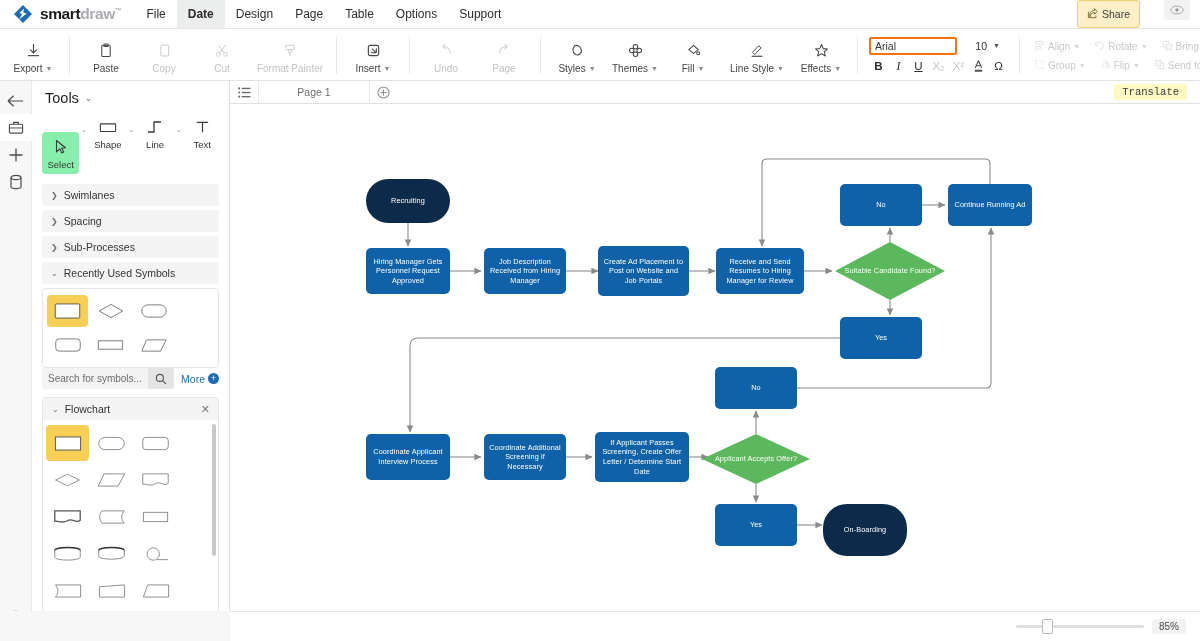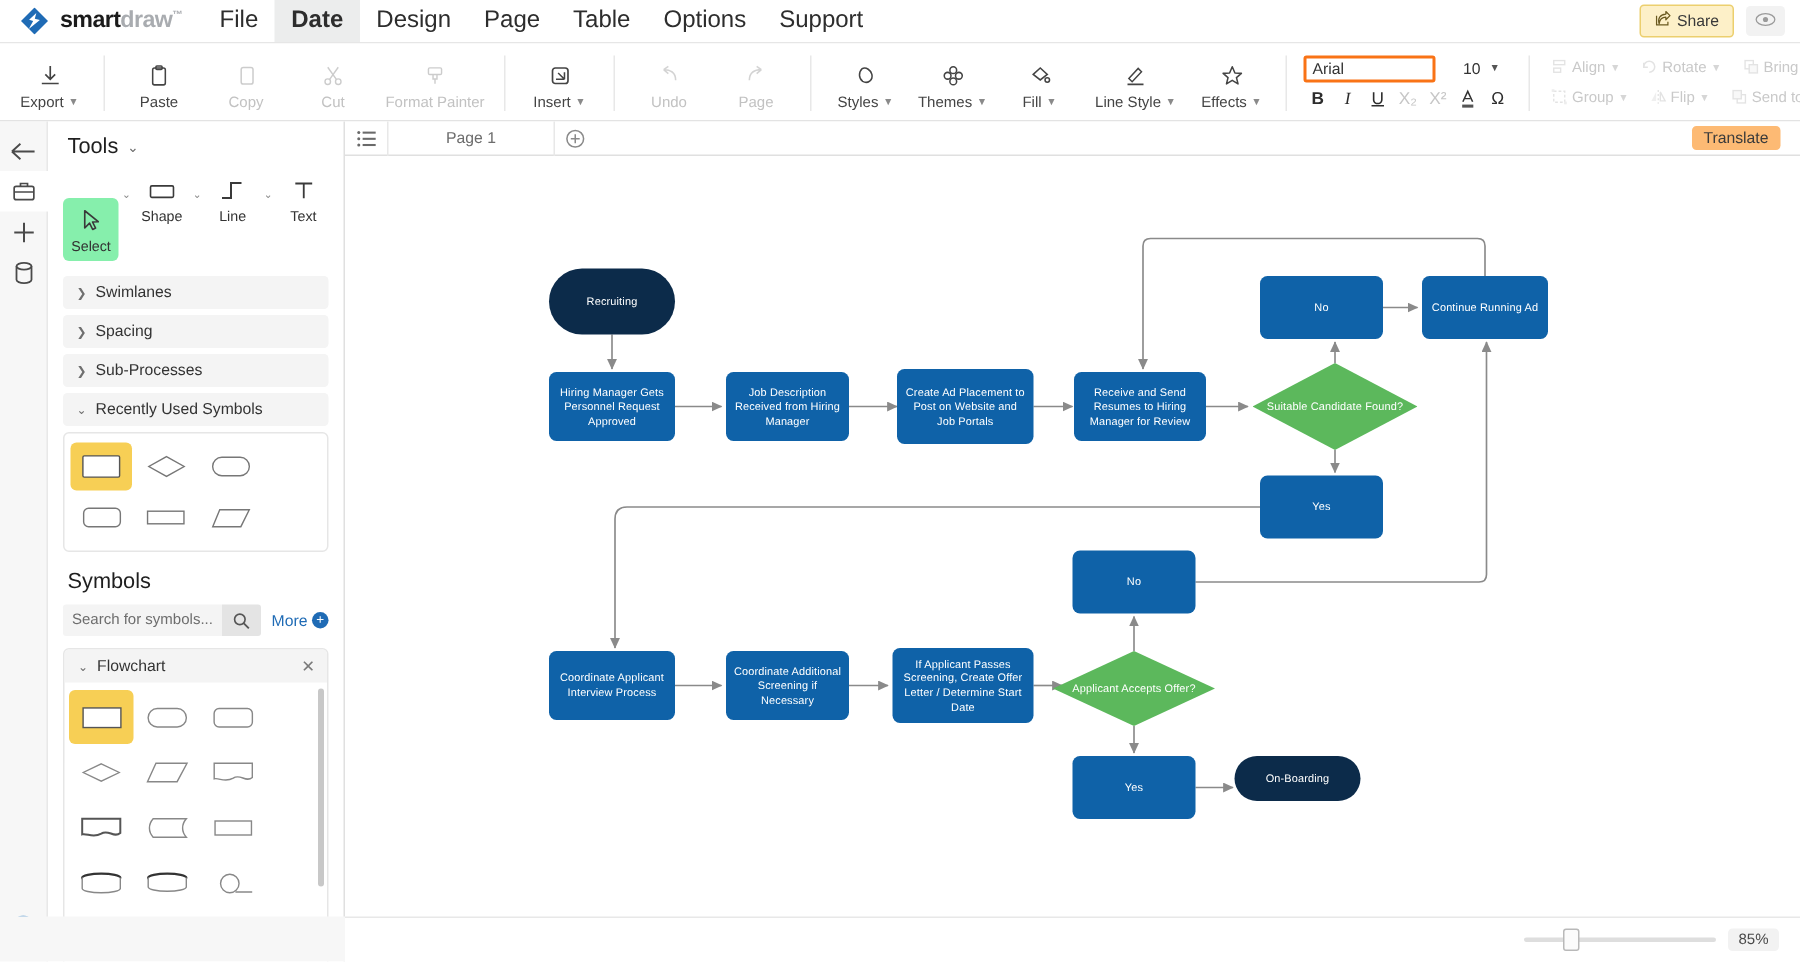--- a/index.html
+++ b/index.html
@@ -20,25 +20,25 @@
   }
   .brand { display: flex; align-items: center; padding: 0 14px 0 14px; gap: 8px; }
   .brand-logo { width: 18px; height: 18px; flex: 0 0 auto; }
   .brand-text { font-size: 15.5px; font-weight: bold; letter-spacing: -0.4px; }
   .brand-text .dark { color: #1b1b1b; }
   .brand-text .grey { color: #a9acb0; }
   .brand-tm { font-size: 7px; color: #a9acb0; vertical-align: super; }
   .menu-items { display: flex; align-items: stretch; }
   .menu-item {
     display: flex; align-items: center; padding: 0 11px;
-    font-size: 16px; color: #2d2d2d; cursor: default; white-space: nowrap;
+    font-size: 12px; color: #2d2d2d; cursor: default; white-space: nowrap;
   }
   .menu-item.active { background: #eceded; font-weight: bold; }
   .menubar-right {
-    margin-left: auto; display: flex; align-items: center; gap: 8px; padding-right: 10px;
+    margin-left: auto; display: flex; gap: 24px; padding-right: 10px;
   }
   .share-btn {
     display: flex; align-items: center; gap: 4px;
     background: #fdf0c8; border: 1px solid #eccf6e; border-radius: 3px;
     padding: 3px 9px; font-size: 10.5px; color: #3a3a3a; cursor: pointer;
   }
   .eye-btn {
     width: 26px; height: 20px; display: flex; align-items: center; justify-content: center;
     border-radius: 3px; background: #f2f2f2; cursor: pointer;
   }
@@ -184,21 +184,21 @@
   }
   .tab-menu-ico { width: 28px; display: flex; align-items: center; justify-content: center; cursor: pointer; }
   .tabdiv { width: 1px; height: 23px; background: #e8e8e8; }
   .page-tab {
     width: 110px; height: 23px; display: flex; align-items: center; justify-content: center;
     font-size: 10.5px; color: #6d6d6d; cursor: pointer;
   }
   .add-page { width: 26px; display: flex; align-items: center; justify-content: center; cursor: pointer; }
   .translate-btn {
     margin-left: auto; margin-right: 13px; font-size: 10.5px; color: #3b3b3b;
-    padding: 2px 8px; border-radius: 3px; background: #fdba74; cursor: pointer;
+    padding: 2px 8px; border-radius: 3px; background: #fef9c3; cursor: pointer; font-family: Liberation Mono, monospace;
   }
 
   
   .canvas {
     position: absolute; top: 104px; left: 238px; width: 970px; height: 507px;
     background: #fff; overflow: hidden;
   }
   .node {
     position: absolute; display: flex; align-items: center; justify-content: center;
     text-align: center; color: #fff; font-size: 7.3px; line-height: 1.32;
@@ -655,21 +655,20 @@
             <rect x="1" y="3" width="26" height="9" fill="#fff" stroke="#777" stroke-width="1"></rect>
           </svg>
       </div>
       <div class="symcell">
         <svg width="28" height="15" viewBox="0 0 28 16">
             <path d="M6 2 L27 2 L21 14 L1 14 Z" fill="#fff" stroke="#777" stroke-width="1"></path>
           </svg>
       </div>
     </div>
 
-    <div class="sec-head">Symbols</div>
 
     <div class="searchrow">
       <div class="search-input" placeholder="Search for symbols...">Search for symbols...</div>
       <div class="search-go">
         <svg width="12" height="12" viewBox="0 0 13 13">
             <circle cx="5.3" cy="5.3" r="3.8" fill="none" stroke="#555" stroke-width="1.2"></circle>
             <path d="M8.2 8.2 L11.8 11.8" stroke="#555" stroke-width="1.3"></path>
           </svg>
       </div>
       <div class="more-link">
@@ -861,21 +860,21 @@
     <div class="node n-proc" style="left:246px;top:330px;width:82px;height:46px;">Coordinate Additional Screening if Necessary</div>
     <div class="node n-proc" style="left:357px;top:328px;width:94px;height:50px;">If Applicant Passes Screening, Create Offer Letter / Determine Start Date</div>
 
     <div class="node n-dec" style="left:464px;top:330px;width:108px;height:50px;">
       <span class="dec-shape"></span>
       <span class="dec-txt">Applicant Accepts Offer?</span>
     </div>
 
     <div class="node n-proc" style="left:477px;top:263px;width:82px;height:42px;">No</div>
     <div class="node n-proc" style="left:477px;top:400px;width:82px;height:42px;">Yes</div>
-    <div class="node n-term" style="left:585px;top:400px;width:84px;height:30px;">On-Boarding</div>
+    <div class="node n-term" style="left:585px;top:400px;width:84px;height:52px;">On-Boarding</div>
   </div>
 
   <div class="bottom-left-strip"></div>
   <div class="statusbar">
     <div class="zoom-track">
       <div class="zoom-thumb"></div>
     </div>
     <div class="zoom-val">85%</div>
   </div>
 

